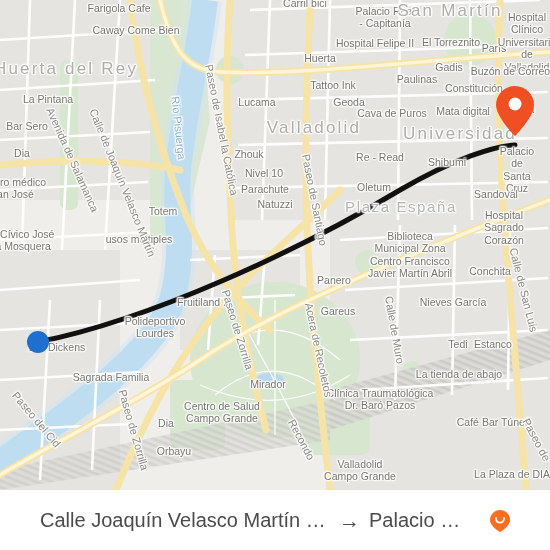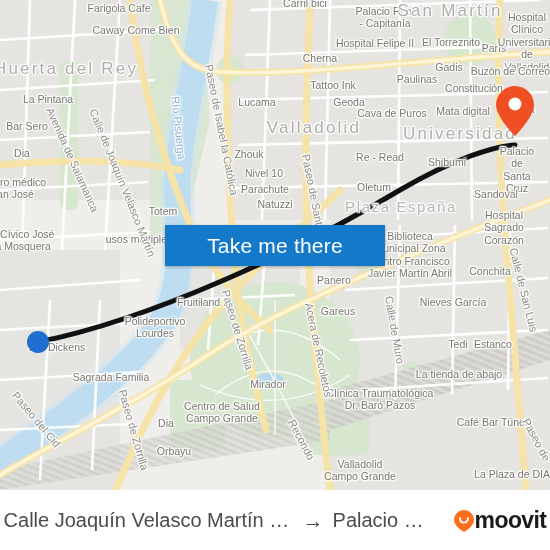--- a/index.html
+++ b/index.html
@@ -230,21 +230,21 @@
 - Capitanía</div>
         <div class="maplabel place" style="left: 450px; top: 11px;">San Martín</div>
         <div class="maplabel poi" style="left: 96px; top: 31px; margin-left: 40px;">Caway Come Bien</div>
         <div class="maplabel poi" style="left: 375px; top: 44px;">Hospital Felipe II</div>
         <div class="maplabel poi" style="left: 451px; top: 43px;">El Torreznito</div>
         <div class="maplabel poi" style="left: 494px; top: 49px;">París</div>
         <div class="maplabel poi two" style="left: 527px; top: 42px;">Hospital Clínico
 Universitario
 de Valladolid</div>
         <div class="maplabel place" style="left: 66px; top: 69px;">Huerta del Rey</div>
-        <div class="maplabel poi" style="left: 320px; top: 59px;">Cherna</div>
+        <div class="maplabel poi" style="left: 320px; top: 59px;">Huerta</div>
         <div class="maplabel poi" style="left: 449px; top: 68px;">Gadis</div>
         <div class="maplabel poi" style="left: 513px; top: 72px;">Buzón de Correos</div>
         <div class="maplabel poi" style="left: 48px; top: 100px;">La Pintana</div>
         <div class="maplabel poi" style="left: 333px; top: 86px;">Tattoo Ink</div>
         <div class="maplabel poi" style="left: 417px; top: 80px;">Paulinas</div>
         <div class="maplabel poi" style="left: 474px; top: 89px;">Constitución</div>
         <div class="maplabel poi" style="left: 257px; top: 103px;">Lucama</div>
         <div class="maplabel poi" style="left: 349px; top: 103px;">Geoda</div>
         <div class="maplabel poi" style="left: 27px; top: 127px;">Bar Sero</div>
         <div class="maplabel poi" style="left: 392px; top: 114px;">Cava de Puros</div>
@@ -315,29 +315,27 @@
       </div>
 
     <div id="origin-marker"></div>
     <div id="dest-marker">
       <svg width="38" height="50" viewBox="0 0 38 50">
         <path d="M19 0 C8.5 0 0 8.5 0 19 C0 31 19 50 19 50 C19 50 38 31 38 19 C38 8.5 29.5 0 19 0 Z" fill="#f04e23"></path>
         <circle cx="19" cy="18" r="6.5" fill="#ffffff"></circle>
       </svg>
     </div>
 
-    <button id="take-me-there">Take me there</button>
 
   </div>
 
   <div id="bottom-bar">
     <span id="trip-origin" class="trip-endpoint">Calle Joaquín Velasco Martín 17 Co...</span>
     <span id="trip-arrow">→</span>
     <span id="trip-dest" class="trip-endpoint">Palacio De S...</span>
     <span id="moovit-logo">
       <svg width="20" height="22" viewBox="0 0 20 22">
         <path d="M10 0 C4.5 0 0 4.5 0 10 C0 16.5 10 22 10 22 C10 22 20 16.5 20 10 C20 4.5 15.5 0 10 0 Z" fill="#ff6d1f"></path>
         <path d="M6 8 C6 11.2 8 12.6 10 12.6 C12 12.6 14 11.2 14 8" stroke="#ffffff" stroke-width="1.9" fill="none" stroke-linecap="round"></path>
       </svg>
-      <span id="moovit-wordmark">moovit</span>
     </span>
   </div>
 </div>
 
 </body></html>

